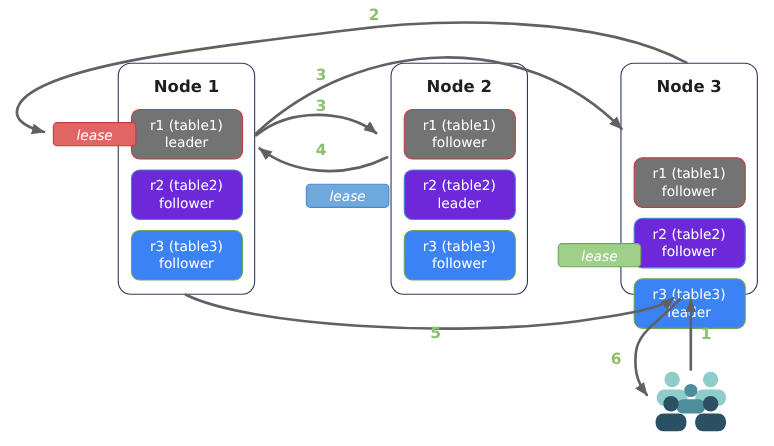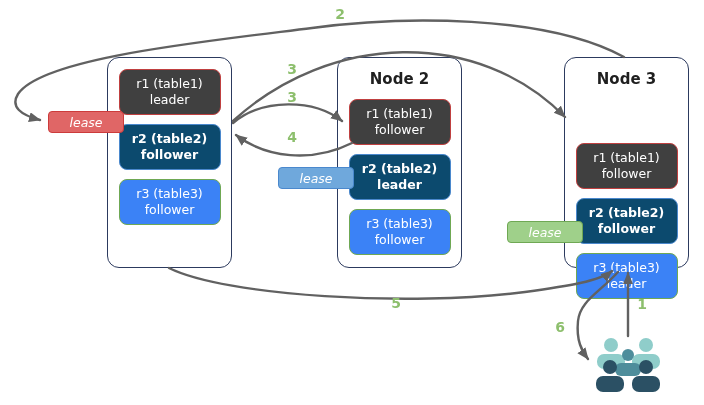--- a/index.html
+++ b/index.html
@@ -13,22 +13,22 @@
     border:1.5px solid #2c3a5e;border-radius:12px;box-sizing:border-box;
     display:flex;flex-direction:column;align-items:center;padding-top:11px;
   }
   .node-title{font-size:15px;font-weight:bold;color:#1f1f1f;height:20px;line-height:20px;margin-bottom:10px;}
   .replicas{display:flex;flex-direction:column;gap:9px;}
   .replica{
     width:102px;height:46px;border-radius:8px;box-sizing:border-box;
     display:flex;flex-direction:column;align-items:center;justify-content:center;
     color:#ffffff;font-size:12.5px;line-height:1.3;text-align:center;
   }
-  .r-red  {background:#404040;border:1.5px solid #c04040;}
-  .r-blue {background:#0c4a6e;border:1.5px solid #4a88cd;font-weight:bold;}
+  .r-red  {background:#737373;border:1.5px solid #c04040;}
+  .r-blue {background:#6d28d9;border:1.5px solid #4a88cd;}
   .r-green{background:#3b82f6;border:1.5px solid #6fa854;}
   
   .lease{
     position:absolute;width:76px;height:22px;border-radius:4px;box-sizing:border-box;
     color:#ffffff;font-size:12.5px;display:flex;align-items:center;justify-content:center;z-index:20;font-style:italic;
   }
   .lease-red  {background:#e06666;border:1.5px solid #cc3b3b;left:48px;top:111px;}
   .lease-blue {background:#6fa8dc;border:1.5px solid #4a88cd;left:278px;top:167px;}
   .lease-green{background:#9fd08a;border:1.5px solid #6fa854;left:507px;top:221px;}
   
@@ -42,37 +42,38 @@
   
   #arrows{position:absolute;left:0;top:0;z-index:10;pointer-events:none;}
   #arrows path.flow{fill:none;stroke:#616161;stroke-width:2.4;stroke-linecap:round;}
 </style>
 </head>
 <body>
 
 <div id="canvas">
 
   <div class="node" style="left:107px;">
+    <div class="node-title">Node 1</div>
     <div class="replicas">
       <div class="replica r-red">
         <span>r1 (table1)</span>
         <span>leader</span>
       </div>
       <div class="replica r-blue">
         <span>r2 (table2)</span>
         <span>follower</span>
       </div>
       <div class="replica r-green">
         <span>r3 (table3)</span>
         <span>follower</span>
       </div>
     </div>
   </div>
 
-  <div class="node" style="left:337px;">
+  <div class="node" style="left:355px;">
     <div class="node-title">Node 2</div>
     <div class="replicas">
       <div class="replica r-red">
         <span>r1 (table1)</span>
         <span>follower</span>
       </div>
       <div class="replica r-blue">
         <span>r2 (table2)</span>
         <span>leader</span>
       </div>

